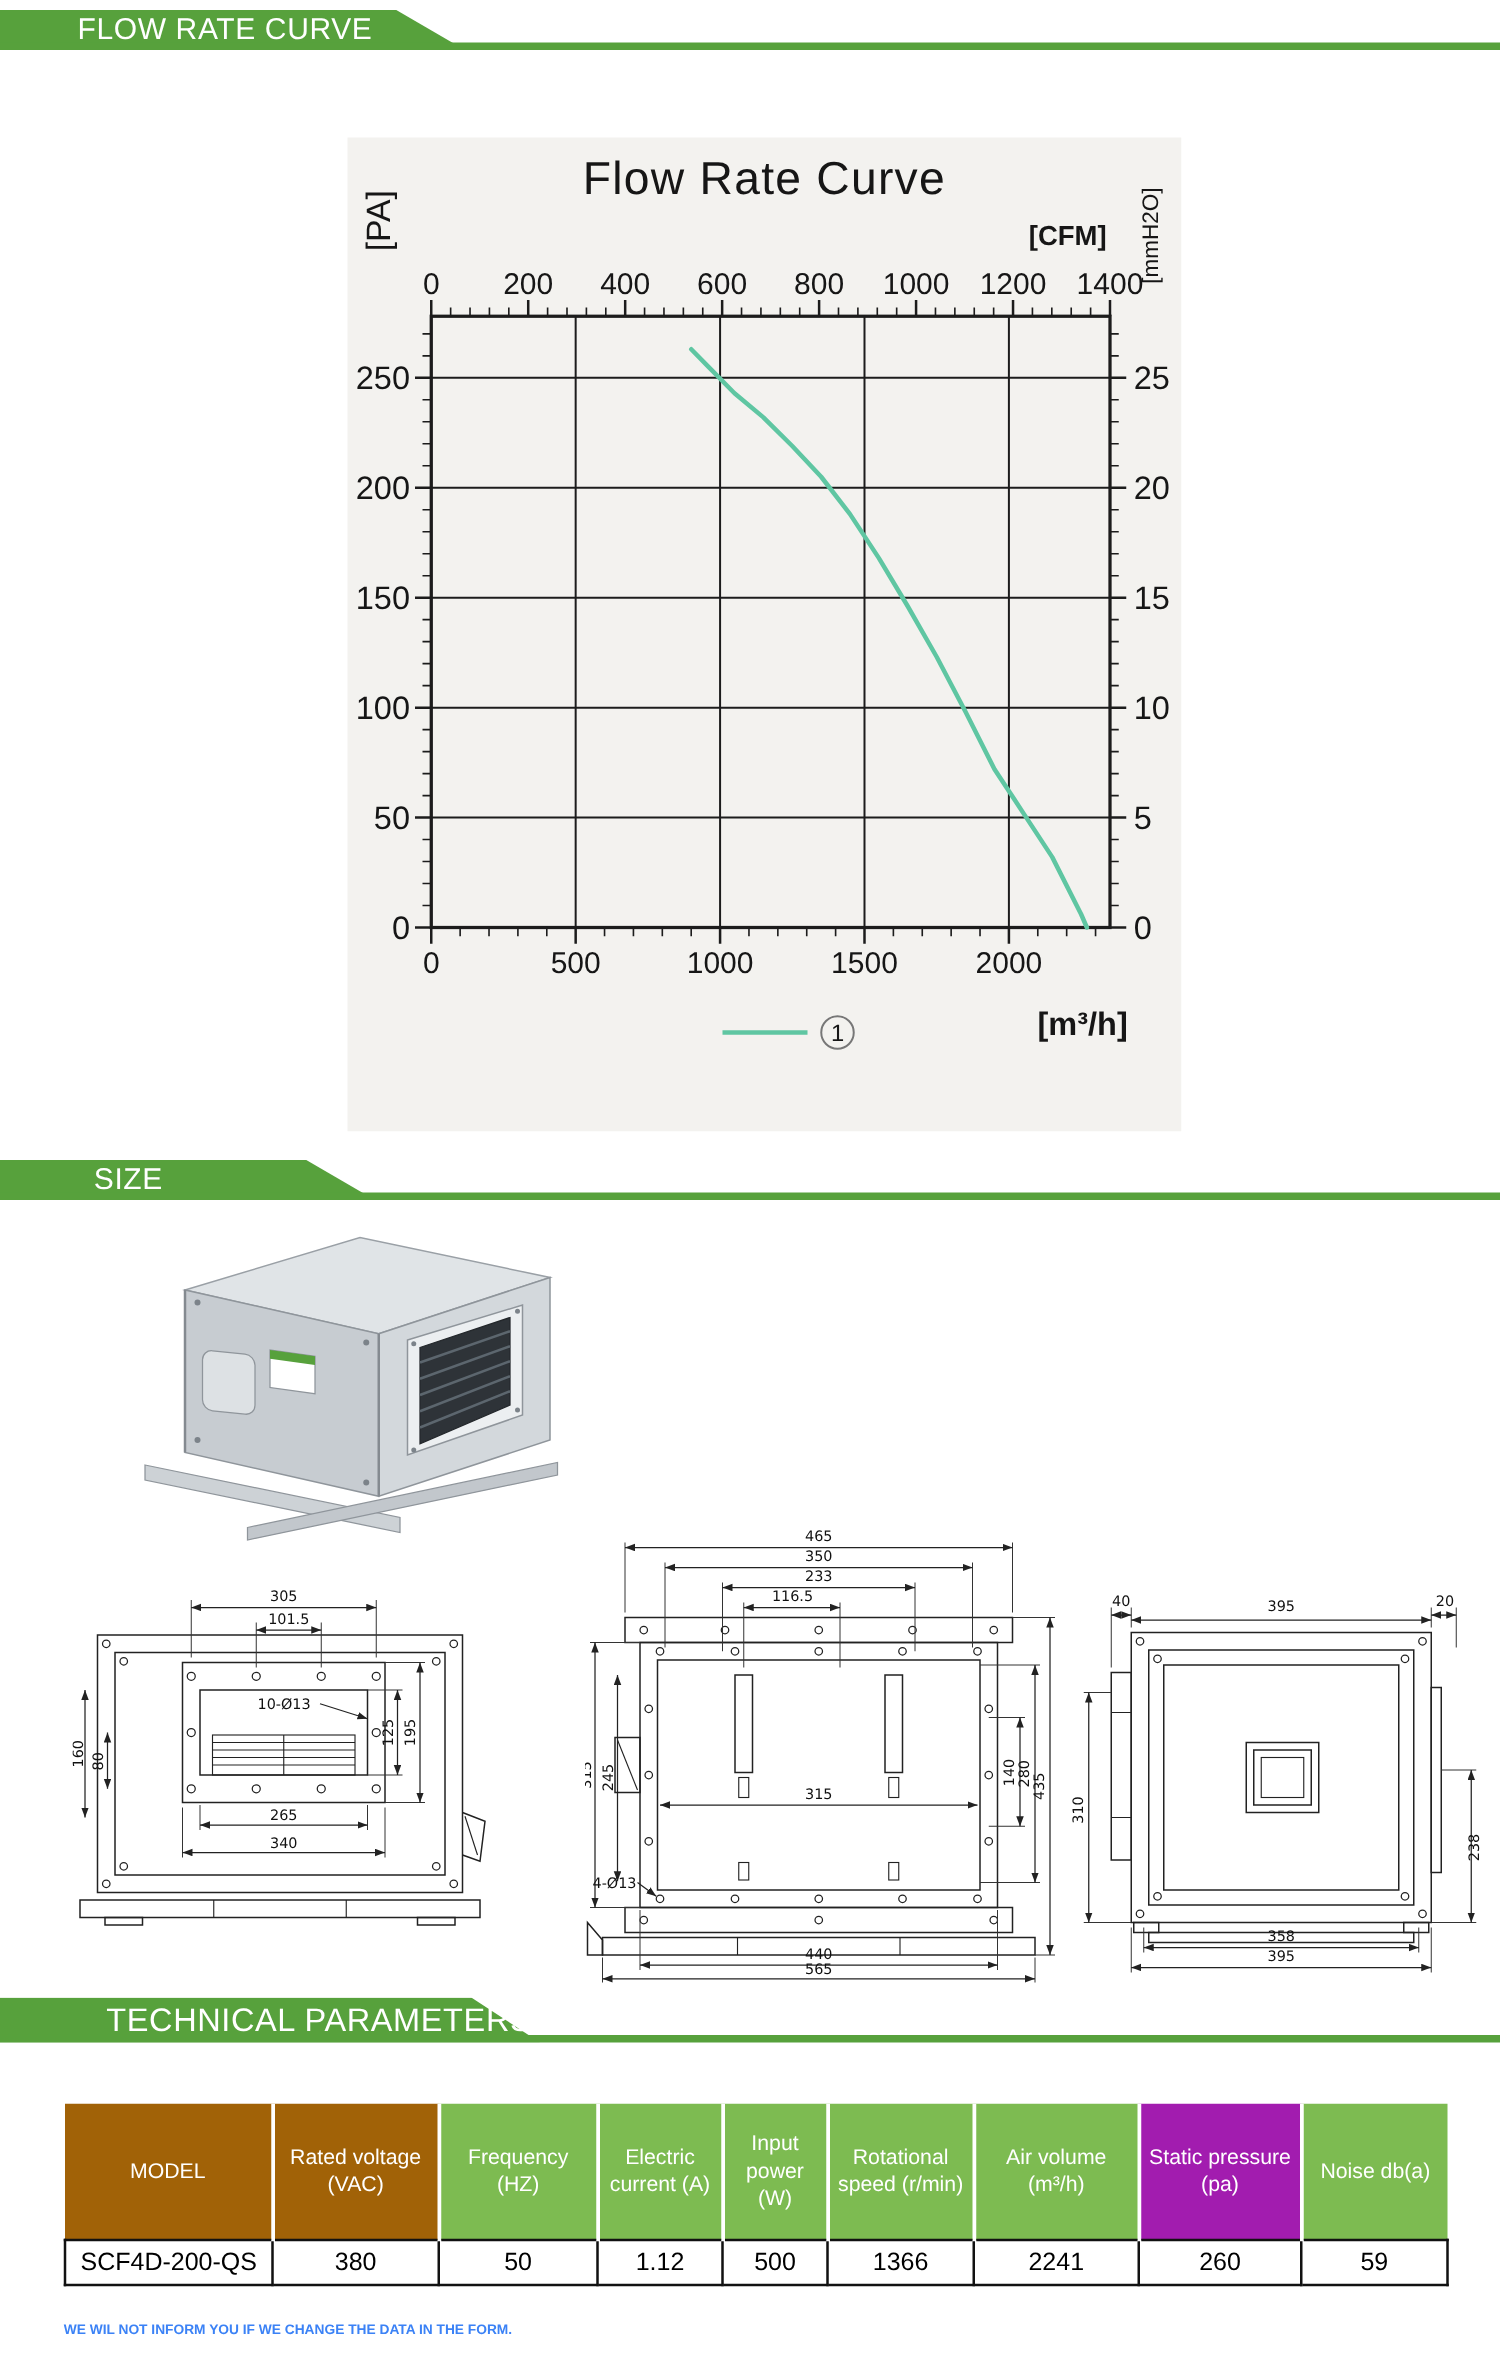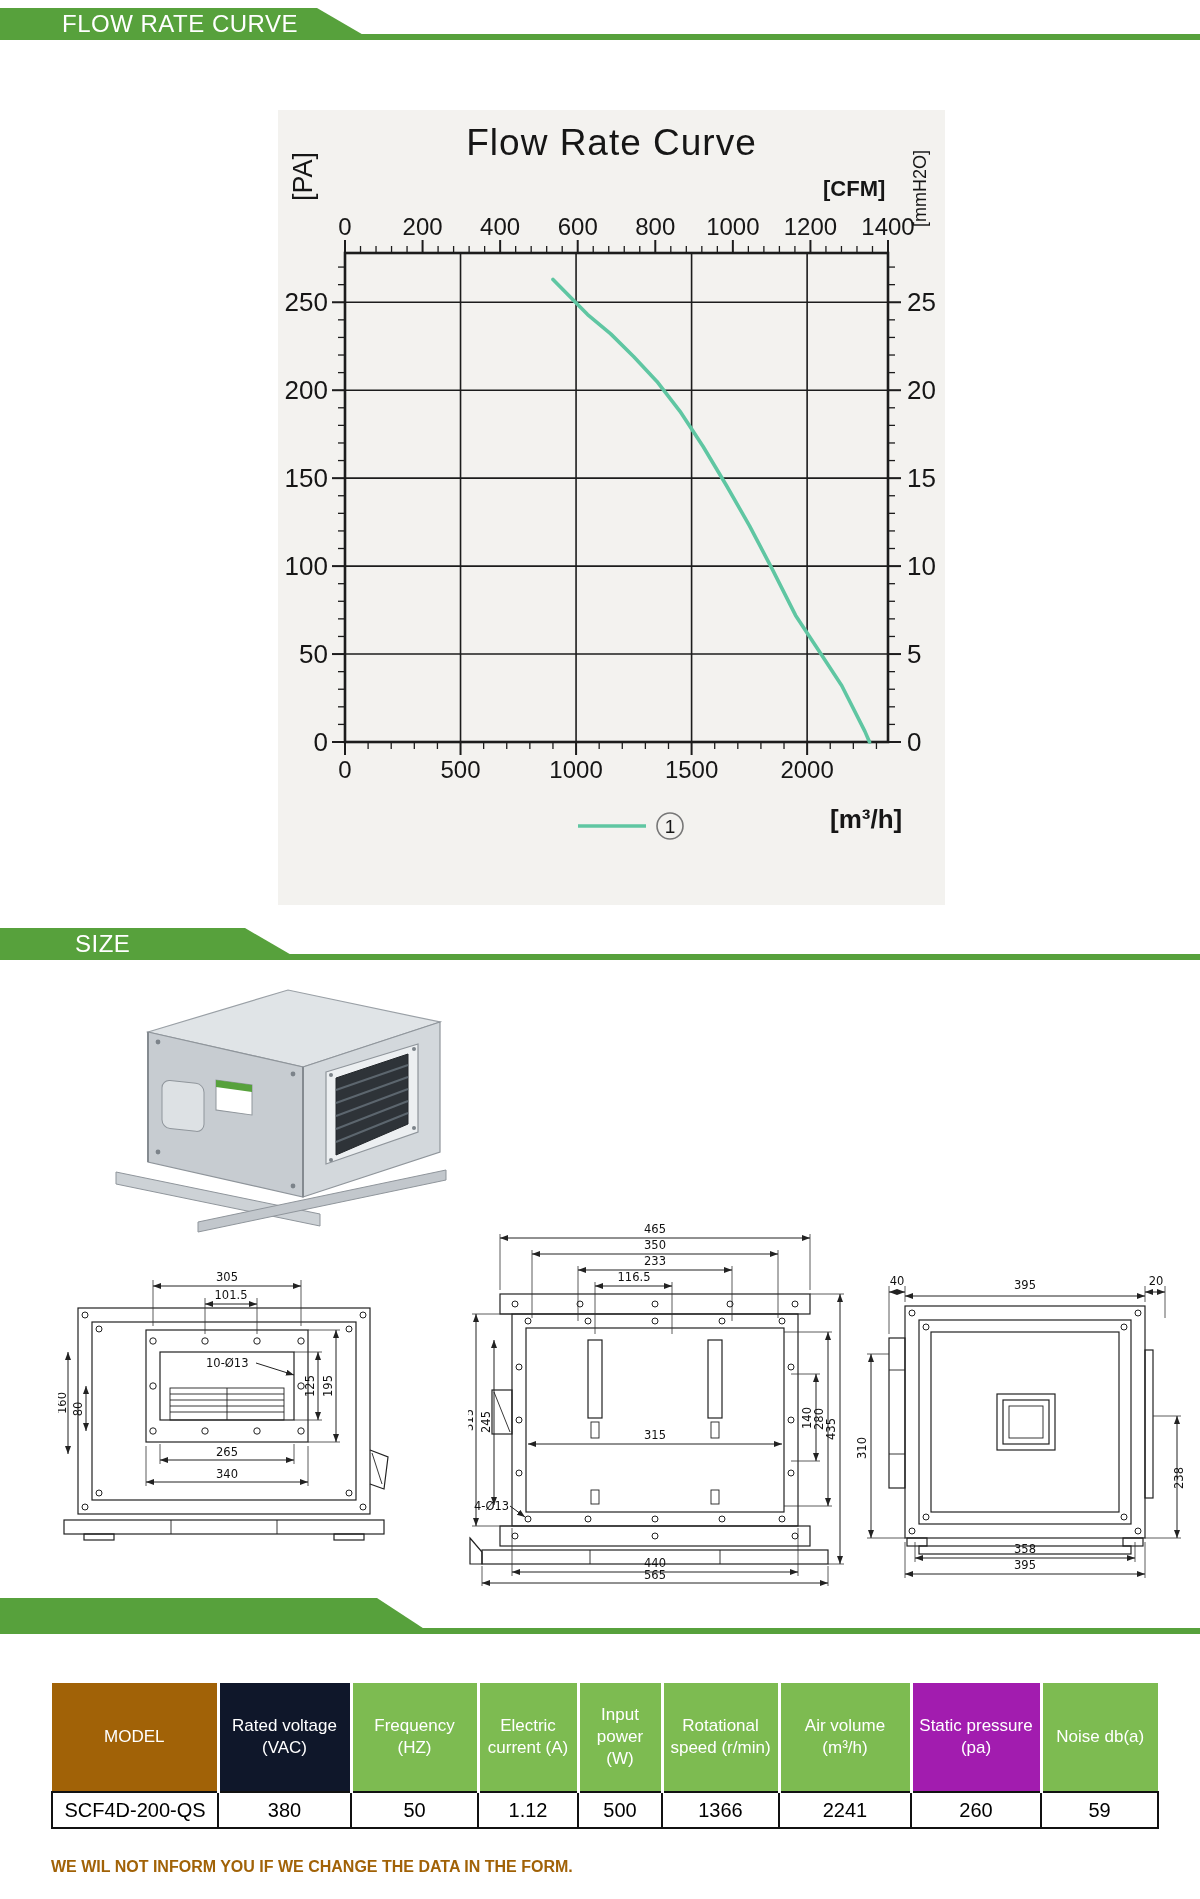--- a/index.html
+++ b/index.html
@@ -34,21 +34,21 @@
   .dt{font-size:11.5px;fill:#111;text-anchor:middle;font-family:"DejaVu Sans",sans-serif;}
   .dts{font-size:11.5px;fill:#111;text-anchor:start;font-family:"DejaVu Sans",sans-serif;}
   
   .tblwrap{position:absolute;left:51px;top:1683px;width:1106px;}
   table{border-collapse:collapse;width:1106px;table-layout:fixed;}
   th{height:100px;color:#fff;font-size:17px;font-weight:normal;text-align:center;
      vertical-align:middle;padding:4px 6px;line-height:1.3;}
   th:not(:last-child){border-right:3px solid #fff;}
   td{height:34px;border:2px solid #111;text-align:center;font-size:20px;color:#000;
      background:#fff;padding:0 4px;}
-  .footnote{position:absolute;left:51px;top:1858px;font-size:16px;font-weight:bold;color:#a16207;}
+  .footnote{position:absolute;left:51px;top:1858px;font-size:11px;font-weight:bold;color:#3b82f6;}
 </style>
 </head>
 <body>
 
 <div class="page">
 
   <svg width="0" height="0" style="position:absolute">
     <defs>
       <marker id="ah" markerWidth="9" markerHeight="7" refX="8" refY="3" orient="auto-start-reverse">
         <path d="M0,0 L8,3 L0,6 Z" fill="#222"></path>
@@ -481,40 +481,41 @@
       <text class="dt" x="180" y="295">358</text>
       <line class="xl" x1="60" y1="284" x2="60" y2="320"></line>
         <line class="xl" x1="300" y1="284" x2="300" y2="320"></line>
       <line class="dl" x1="60" y1="316" x2="300" y2="316"></line>
       <text class="dt" x="180" y="311">395</text>
     </svg>
   </div>
 
   <div class="banner" style="top:1598px;width:432px;height:36px">
     <div class="bar" style="background:#57a13c"></div>
+    <span class="btxt" style="left:85px;line-height:36px;font-size:26px">TECHNICAL PARAMETERS</span>
   </div>
   <div class="underline" style="top:1628px;background:#57a13c"></div>
 
   <div class="tblwrap">
     <table>
       <colgroup>
         <col style="width:166px">
           <col style="width:133px">
           <col style="width:127px">
         <col style="width:100px">
           <col style="width:84px">
           <col style="width:117px">
         <col style="width:132px">
           <col style="width:130px">
           <col style="width:117px">
       </colgroup>
       <thead>
         <tr>
           <th style="background:#a16207">MODEL</th>
-          <th style="background:#0f172a">Rated voltage (VAC)</th>
+          <th style="background:#a16207">Rated voltage (VAC)</th>
           <th style="background:#7dbb51">Frequency (HZ)</th>
           <th style="background:#7dbb51">Electric current (A)</th>
           <th style="background:#7dbb51">Input power (W)</th>
           <th style="background:#7dbb51">Rotational speed (r/min)</th>
           <th style="background:#7dbb51">Air volume (m³/h)</th>
           <th style="background:#a21caf">Static pressure (pa)</th>
           <th style="background:#7dbb51">Noise db(a)</th>
         </tr>
       </thead>
       <tbody>

